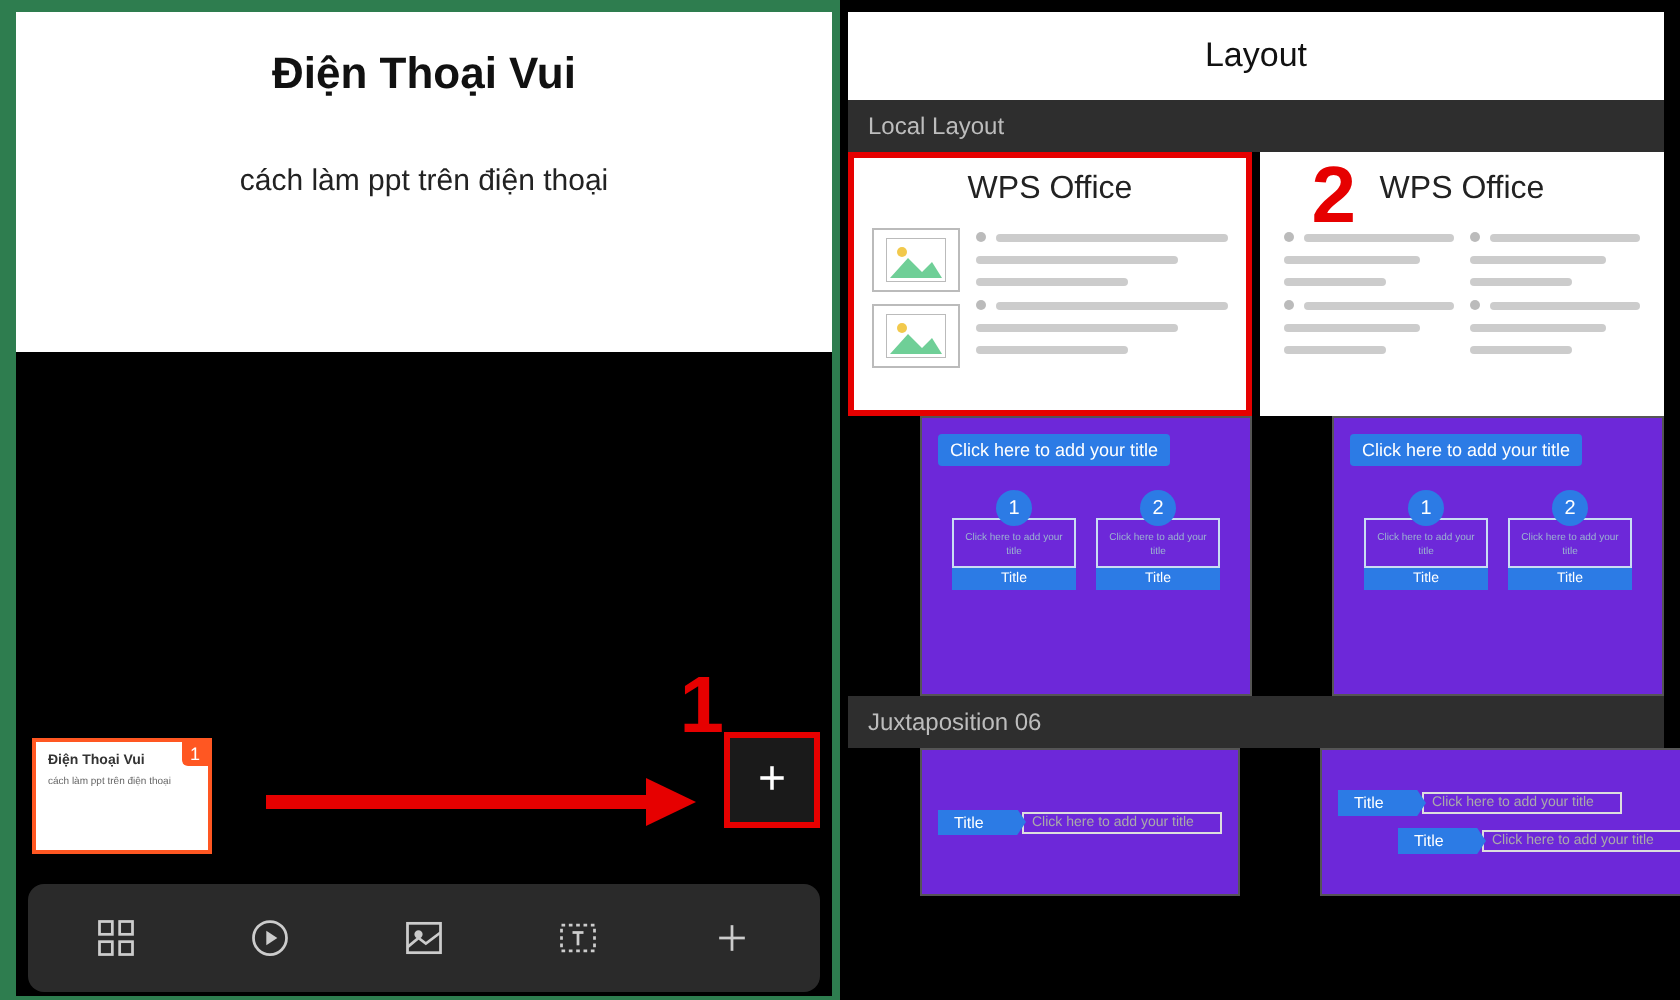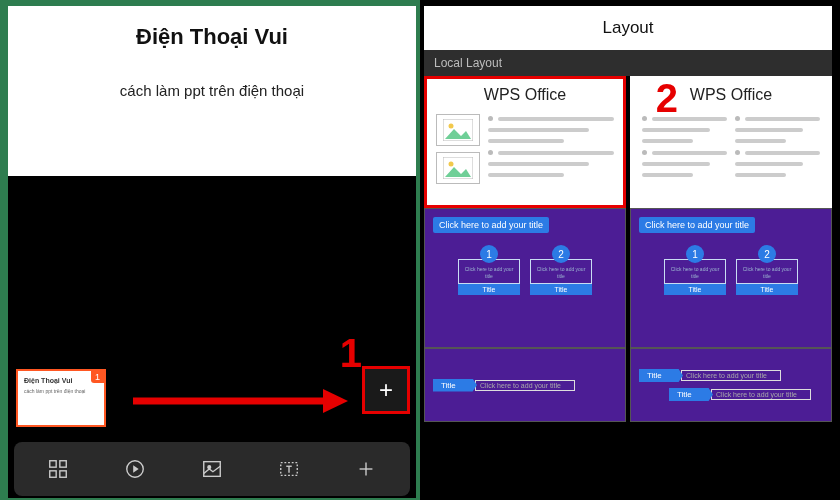--- a/index.html
+++ b/index.html
@@ -44,21 +44,21 @@
   .lines { flex: 1; display: flex; flex-direction: column; gap: 7px; padding-top: 2px; }
   .line-row { display: flex; align-items: center; gap: 5px; }
   .bullet { width: 5px; height: 5px; border-radius: 50%; background: #bbb; }
   .ln { height: 4px; background: #ccc; border-radius: 2px; flex: 1; }
   .ln.s1 { width: 80%; flex: none; }
   .ln.s2 { width: 60%; flex: none; }
   
   .callout-2 { position: absolute; top: 0px; right: 154px; color: #e60000; font-size: 40px; font-weight: 900; font-family: Arial, sans-serif; z-index: 5; }
   
   .juxta-grid { background: #000; height: 140px; display: flex; gap: 4px; }
-  .juxta-card { background: #4c1d95; flex: 1; border: 1px solid #555; padding: 8px; display: flex; flex-direction: column; }
+  .juxta-card { background: #6d28d9; flex: 1; border: 1px solid #555; padding: 8px; display: flex; flex-direction: column; margin-left: 36px; }
   .click-title { background: #2c7be5; color: #fff; font-size: 9px; padding: 3px 6px; border-radius: 2px; display: inline-block; width: fit-content; }
   .two-boxes { display: flex; gap: 10px; margin-top: 12px; justify-content: center; }
   .mini-box { width: 62px; display: flex; flex-direction: column; align-items: center; }
   .num-badge { width: 18px; height: 18px; border-radius: 50%; background: #2c7be5; color: #fff; font-size: 10px; display: flex; align-items: center; justify-content: center; margin-bottom: -4px; z-index: 2; }
   .mini-body { border: 1px solid #c9ddf3; width: 100%; padding: 6px 4px 3px; font-size: 5px; color: #9bb3d0; text-align: center; line-height: 1.4; }
   .mini-foot { background: #2c7be5; color: #fff; font-size: 7px; padding: 2px; width: 100%; text-align: center; }
   
   .juxta6 { height: 74px; }
   .juxta6 .juxta-card { border-top: 1px solid #555; display: flex; flex-direction: column; gap: 6px; padding: 10px 8px; justify-content: center; }
   .pill-row { display: flex; align-items: center; gap: 0; }
@@ -233,20 +233,21 @@
         </div>
         <div class="mini-box">
           <div class="num-badge">2</div>
           <div class="mini-body">Click here to add your title</div>
           <div class="mini-foot">Title</div>
         </div>
       </div>
     </div>
   </div>
 
+  <div class="section-hdr">Juxtaposition 06</div>
   <div class="juxta-grid juxta6">
     <div class="juxta-card">
       <div class="pill-row">
         <div class="pill">Title</div>
         <div class="pill-text">Click here to add your title</div>
       </div>
     </div>
     <div class="juxta-card">
       <div class="pill-row">
         <div class="pill">Title</div>

